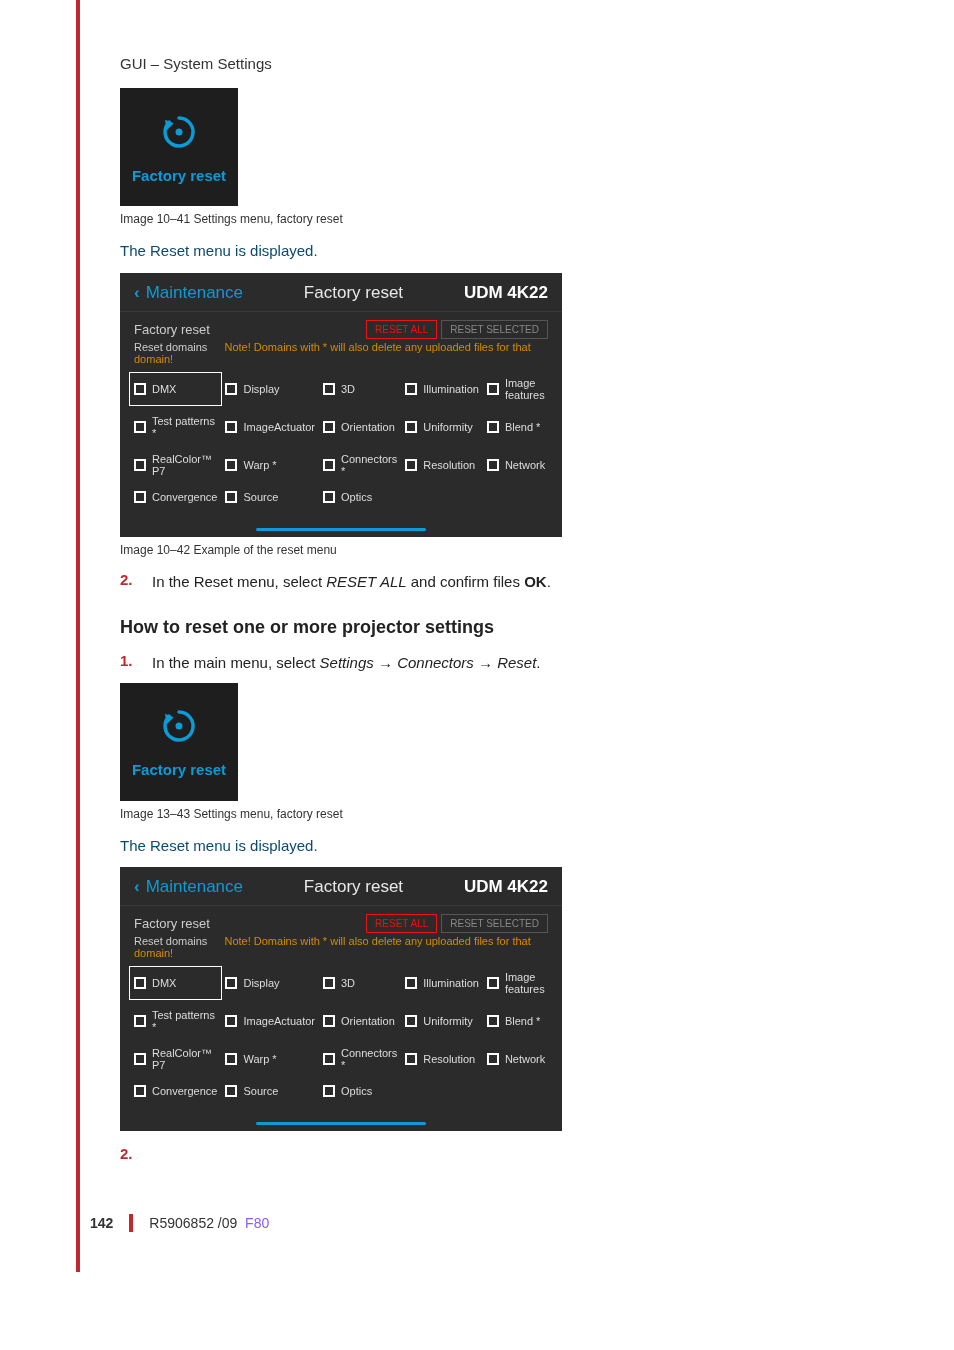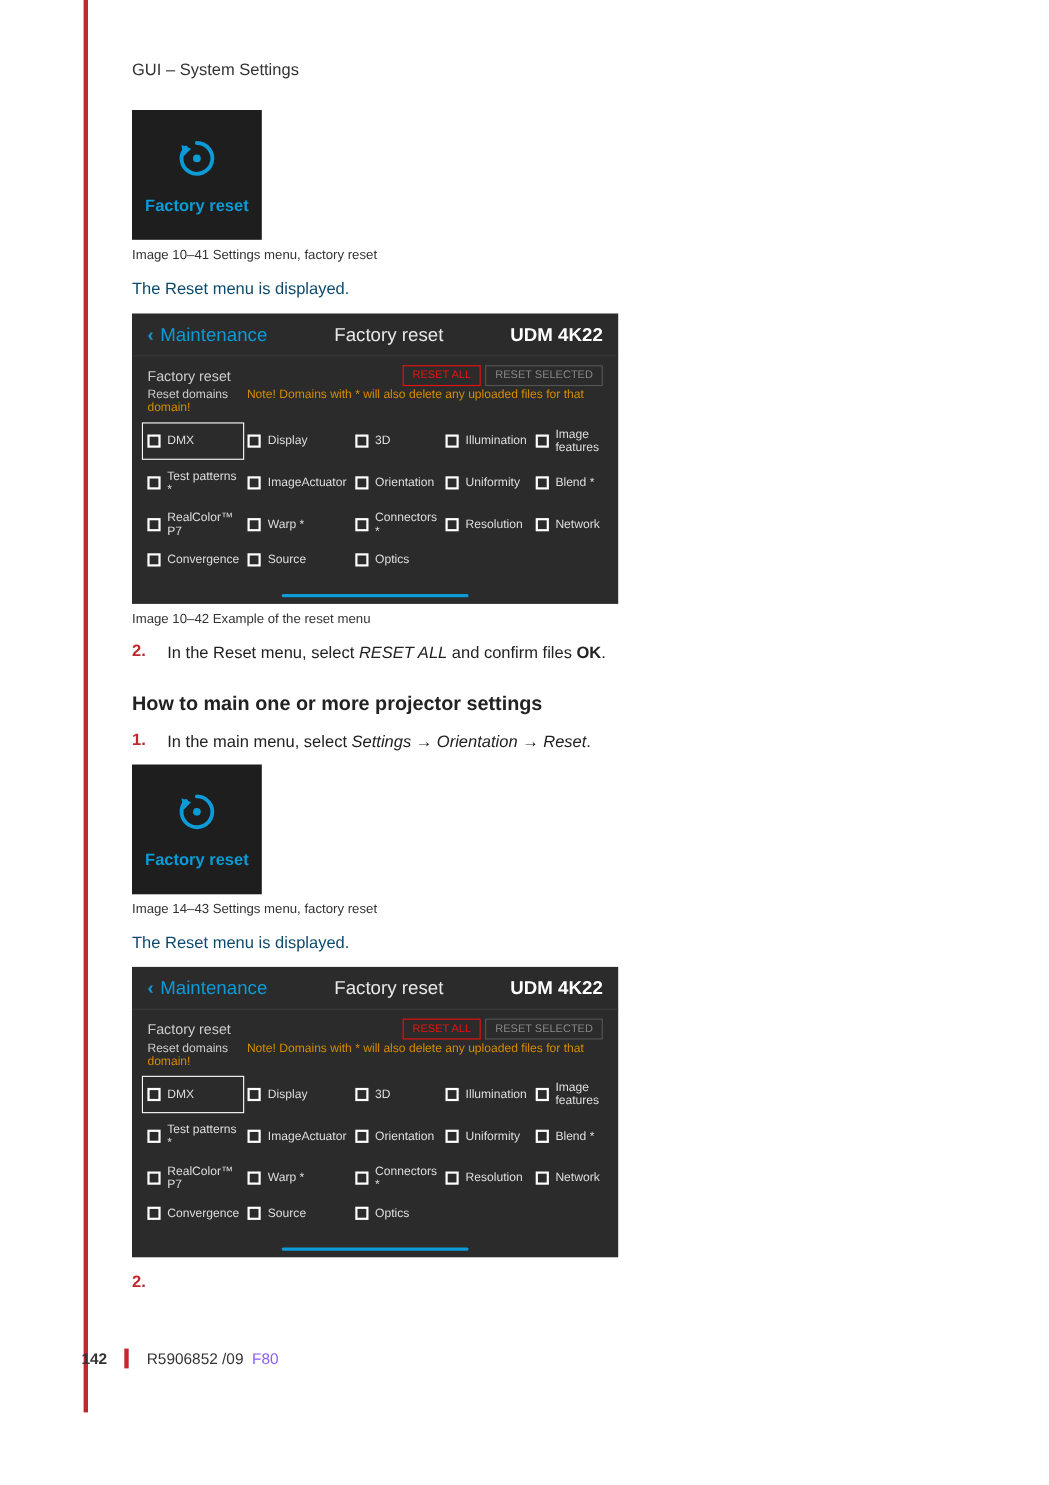--- a/index.html
+++ b/index.html
@@ -18,21 +18,21 @@
     height: 100%;
     background: #c0282d;
   }
   .page {
     padding: 55px 90px 40px 120px;
     position: relative;
   }
   .doc-header {
     font-size: 15px;
     color: #333;
-    margin-bottom: 28px;
+    margin-bottom: 16px;
   }
   .tile {
     width: 118px;
     height: 118px;
     background: #1e1e1e;
     display: flex;
     flex-direction: column;
     align-items: center;
     justify-content: center;
     gap: 14px;
@@ -170,21 +170,21 @@
   }
   .section-heading {
     font-size: 18px;
     font-weight: bold;
     color: #222;
     margin-top: 24px;
   }
   .footer {
     position: absolute;
     bottom: 40px;
-    left: 74px;
+    left: 90px;
     font-size: 14px;
     color: #333;
     display: flex;
     align-items: center;
     gap: 16px;
   }
   .footer .pagenum { font-weight: bold; }
   .footer .red-bar {
     width: 4px;
     height: 18px;
@@ -314,38 +314,38 @@
   </div>
   <div class="caption">Image 10–42  Example of the reset menu</div>
 
   <div class="step-row">
     <div class="step-num">2.</div>
     <div class="step-body">
       <span>In the Reset menu, select </span><em>RESET ALL</em><span> and confirm files </span><strong>OK</strong><span>.</span>
     </div>
   </div>
 
-  <div class="section-heading">How to main one or more projector settings</div>
+  <div class="section-heading">How to reset one or more projector settings</div>
 
   <div class="step-row">
     <div class="step-num">1.</div>
     <div class="step-body">
-      <span>In the main menu, select </span><em>Settings → Orientation → Reset</em><span>.</span>
+      <span>In the main menu, select </span><em>Settings → Connectors → Reset</em><span>.</span>
     </div>
   </div>
 
   <div class="tile">
     <svg viewBox="0 0 48 48">
       <circle cx="24" cy="24" r="4" fill="#0b9bd7"></circle>
       <path d="M24 8 a16 16 0 1 1 -11.3 4.7" fill="none" stroke="#0b9bd7" stroke-width="4" stroke-linecap="round"></path>
       <polygon points="8,10 18,14 10,22" fill="#0b9bd7"></polygon>
     </svg>
     <div class="tile-label">Factory reset</div>
   </div>
-  <div class="caption">Image 14–43  Settings menu, factory reset</div>
+  <div class="caption">Image 13–43  Settings menu, factory reset</div>
 
   <div class="body-text">The Reset menu is displayed.</div>
 
   <div class="screenshot" style="margin-top:10px;">
     <div class="ss-header">
       <span class="chev">‹</span>
       <span class="maint">Maintenance</span>
       <span class="center-title">Factory reset</span>
       <span class="model">UDM 4K22</span>
     </div>

